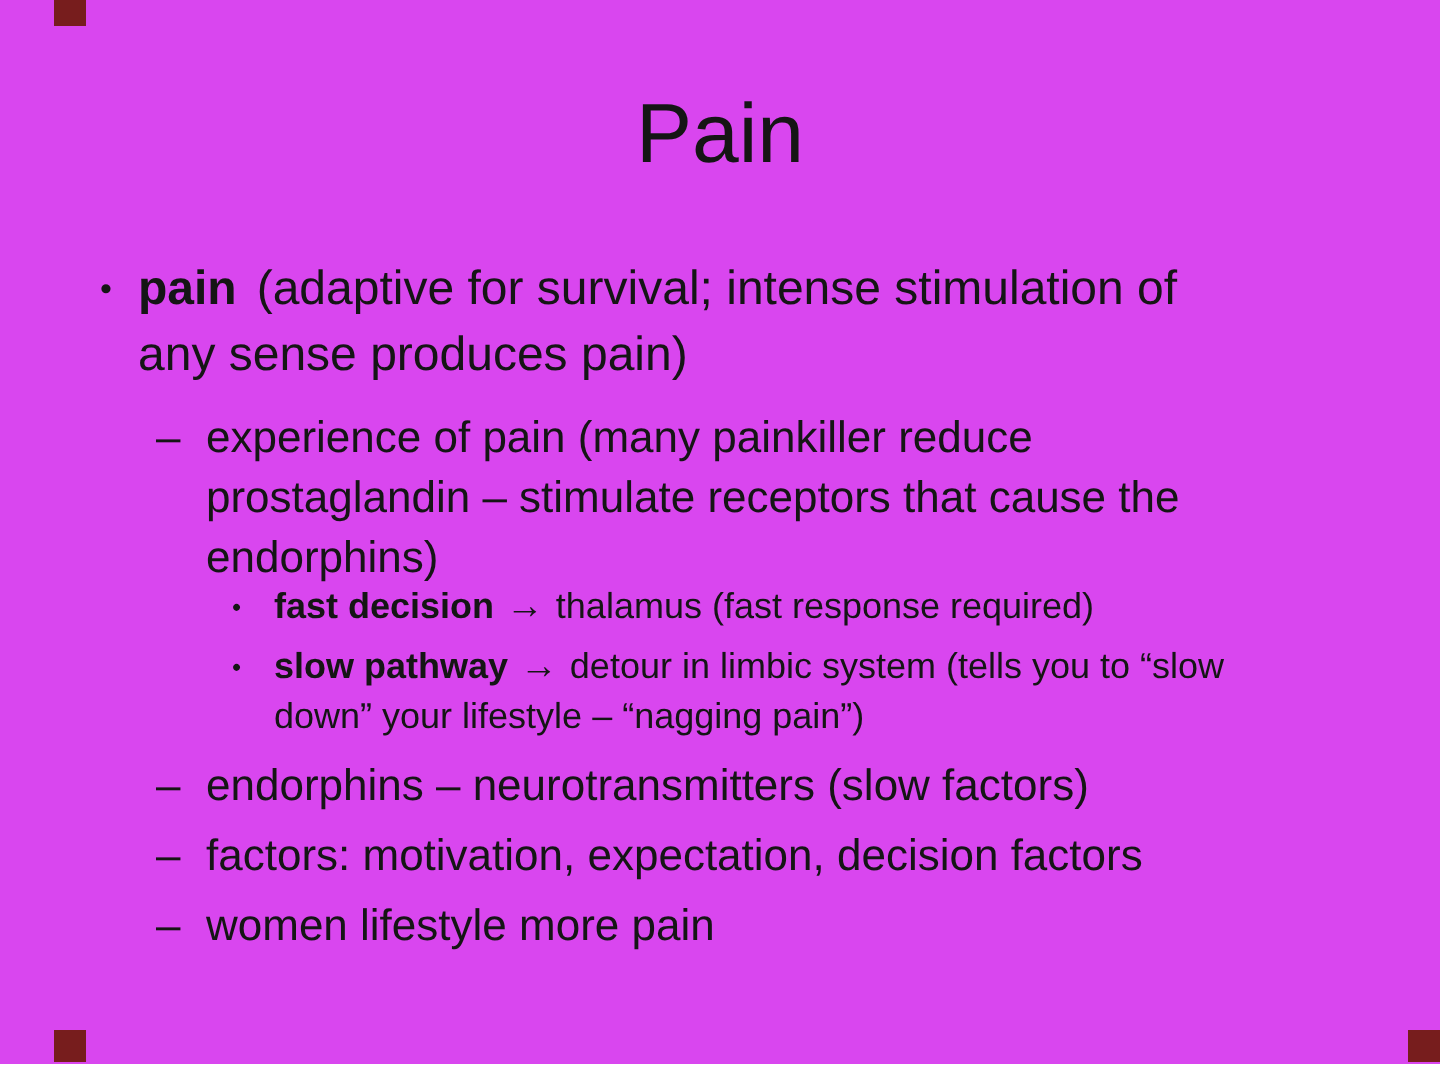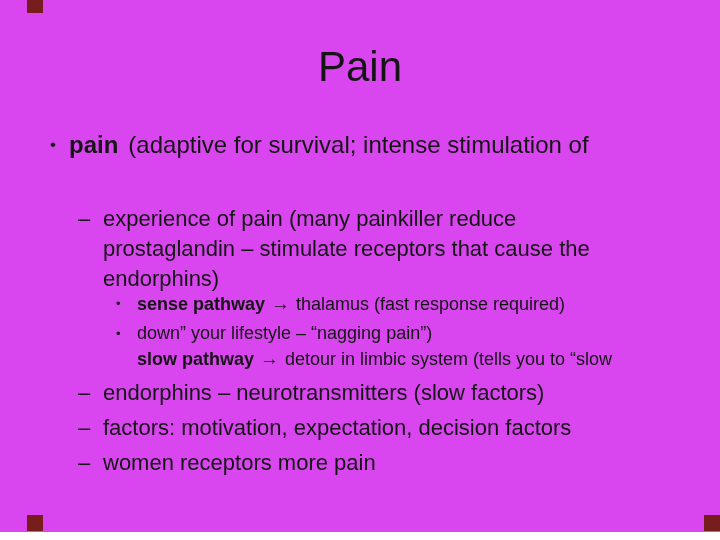--- a/index.html
+++ b/index.html
@@ -79,61 +79,62 @@
   <div class="sq sq-tl" style="background-color: rgb(119, 29, 29);"></div>
   <div class="sq sq-bl" style="background-color: rgb(119, 29, 29);"></div>
   <div class="sq sq-br" style="background-color: rgb(119, 29, 29);"></div>
 
   <div class="title">Pain</div>
 
   <div class="bullet lvl1 pos-b1">
     <span class="marker">•</span>
     <span class="lines">
       <div><span class="b">pain</span><span class="after-bold">(adaptive for survival; intense stimulation of</span></div>
+      <div>any sense produces pain)</div>
     </span>
   </div>
 
   <div class="bullet lvl2 pos-b2">
     <span class="marker">–</span>
     <span class="lines">
       <div>experience of pain (many painkiller reduce</div>
       <div>prostaglandin – stimulate receptors that cause the</div>
       <div>endorphins)</div>
     </span>
   </div>
 
   <div class="bullet lvl3 pos-b3">
     <span class="marker">•</span>
     <span class="lines">
-      <div><span class="b">sense pathway</span><span class="arr">→</span><span>thalamus (fast response required)</span></div>
+      <div><span class="b">fast decision</span><span class="arr">→</span><span>thalamus (fast response required)</span></div>
     </span>
   </div>
 
   <div class="bullet lvl3 pos-b4">
     <span class="marker">•</span>
     <span class="lines">
+      <div><span class="b">slow pathway</span><span class="arr">→</span><span>detour in limbic system (tells you to “slow</span></div>
       <div>down” your lifestyle – “nagging pain”)</div>
-      <div><span class="b">slow pathway</span><span class="arr">→</span><span>detour in limbic system (tells you to “slow</span></div>
     </span>
   </div>
 
   <div class="bullet lvl2 pos-b5">
     <span class="marker">–</span>
     <span class="lines">
       <div>endorphins – neurotransmitters (slow factors)</div>
     </span>
   </div>
 
   <div class="bullet lvl2 pos-b6">
     <span class="marker">–</span>
     <span class="lines">
       <div>factors: motivation, expectation, decision factors</div>
     </span>
   </div>
 
   <div class="bullet lvl2 pos-b7">
     <span class="marker">–</span>
     <span class="lines">
-      <div>women receptors more pain</div>
+      <div>women lifestyle more pain</div>
     </span>
   </div>
 
 </div>
 
 </body></html>

